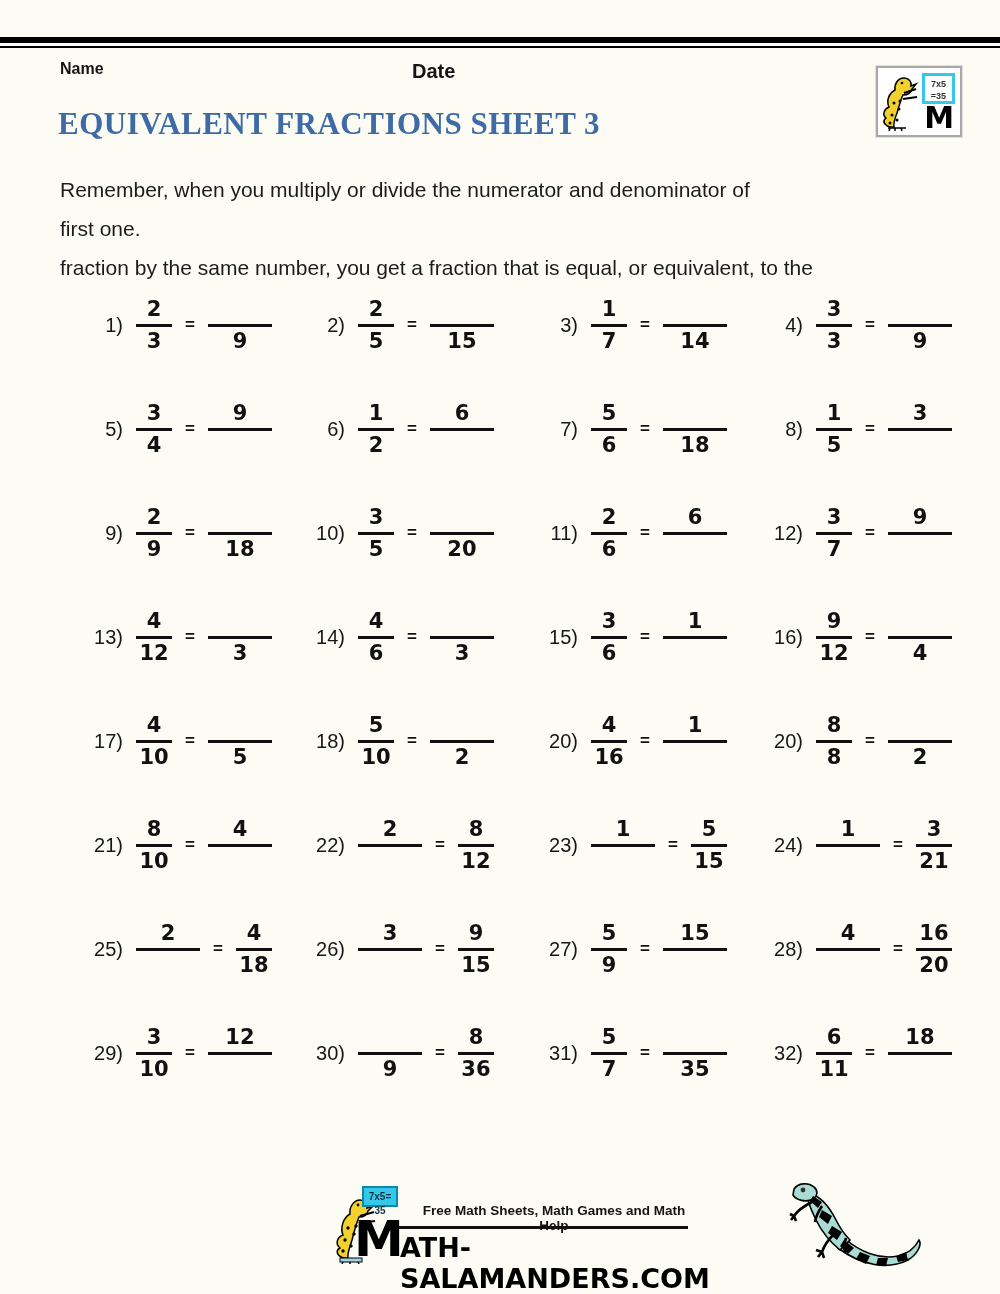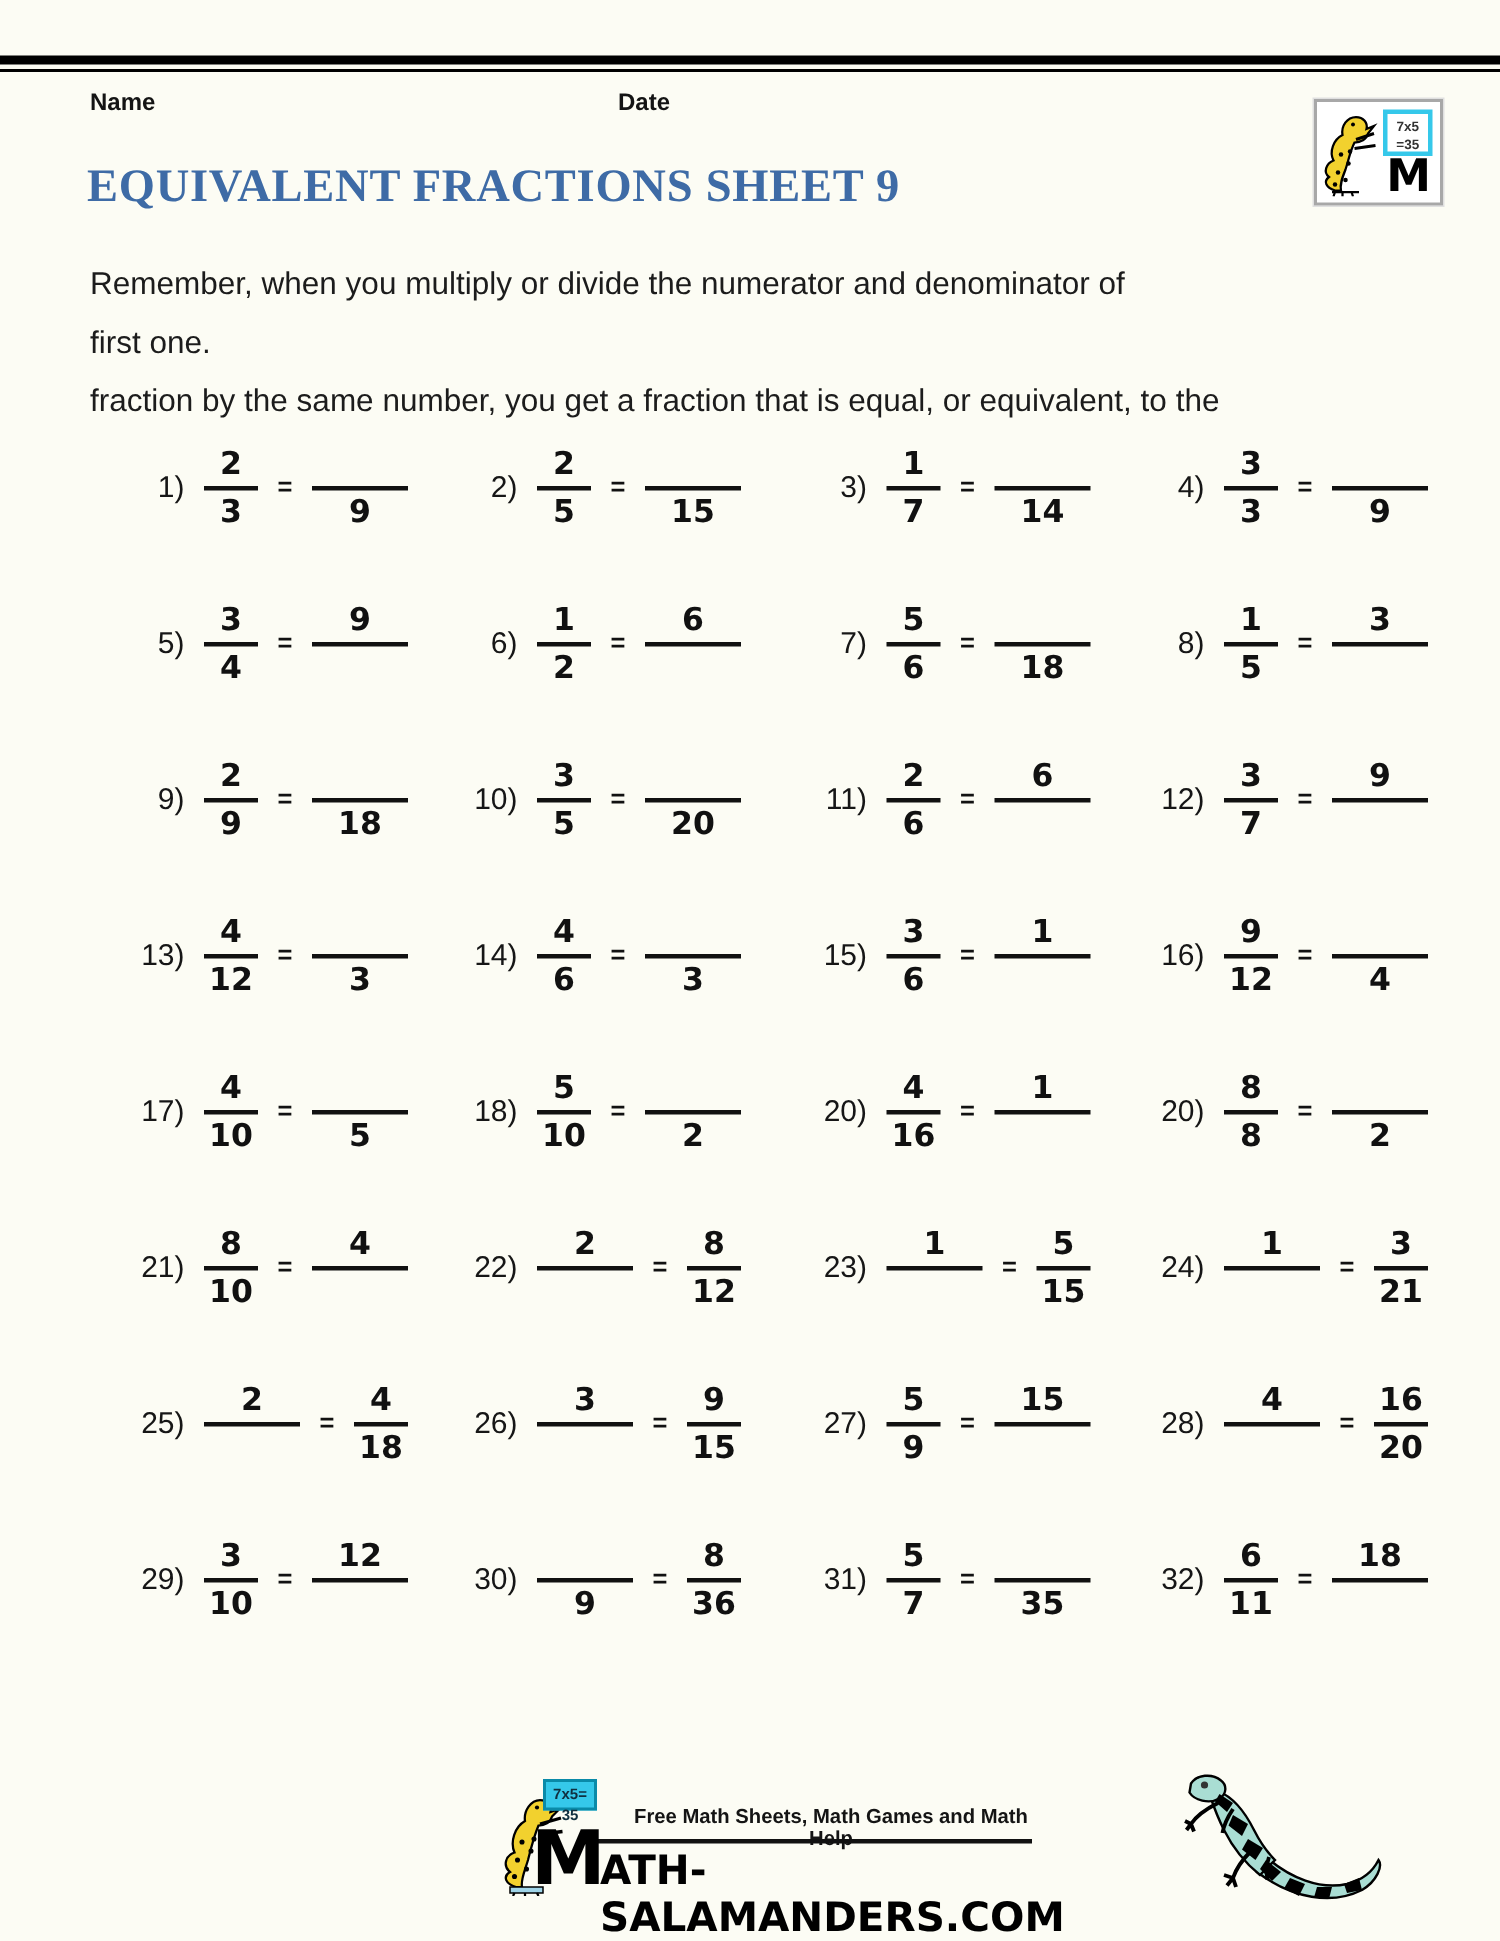--- a/index.html
+++ b/index.html
@@ -10,21 +10,21 @@
     margin:0 auto;
     background:#fcfcf4;
     overflow:hidden;
     color:#111;
   }
   
   .top-rule-thick{position:absolute;left:0;top:37px;width:100%;height:6px;background:#000;}
   .top-rule-thin{position:absolute;left:0;top:46px;width:100%;height:2px;background:#000;}
 
   .name-label{position:absolute;left:60px;top:60px;font-size:16px;font-weight:600;color:#141414;}
-  .date-label{position:absolute;left:412px;top:60px;font-size:16px;font-weight:600;color:#141414;}
+  .date-label{position:absolute;left:412px;top:60px;font-size:20px;font-weight:600;color:#141414;}
 
   .page-title{
     position:absolute;left:58px;top:106px;
     font-family:"Liberation Serif", serif;
     font-size:31px;font-weight:600;letter-spacing:0.5px;
   }
 
   .instructions{
     position:absolute;left:60px;top:170px;width:900px;
     font-size:21px;line-height:39px;color:#1c1c1c;
@@ -116,21 +116,21 @@
         <circle cx="20" cy="28" r="1.5" fill="#000"></circle>
       <path d="M8,55 L26,55 M10,55 L9,58 M15,55 L15,58 M21,55 L22,58" stroke="#000" stroke-width="1.5"></path>
     </svg>
     <div class="corner-board">
       <div>7x5</div>
       <div>=35</div>
     </div>
     <div class="corner-m">M</div>
   </div>
 
-  <div class="page-title" style="color: rgb(62, 107, 166);">EQUIVALENT FRACTIONS SHEET 9</div>
+  <div class="page-title" style="color: rgb(62, 107, 166);">EQUIVALENT FRACTIONS SHEET 3</div>
 
   <div class="instructions" id="instructions">
       <div>Remember, when you multiply or divide the numerator and denominator of</div>
       <div>first one.</div>
       <div>fraction by the same number, you get a fraction that is equal, or equivalent, to the</div>
     </div>
 
   <div class="problems" id="problems">
       <div class="prob">
         <span class="pnum">1)</span>

